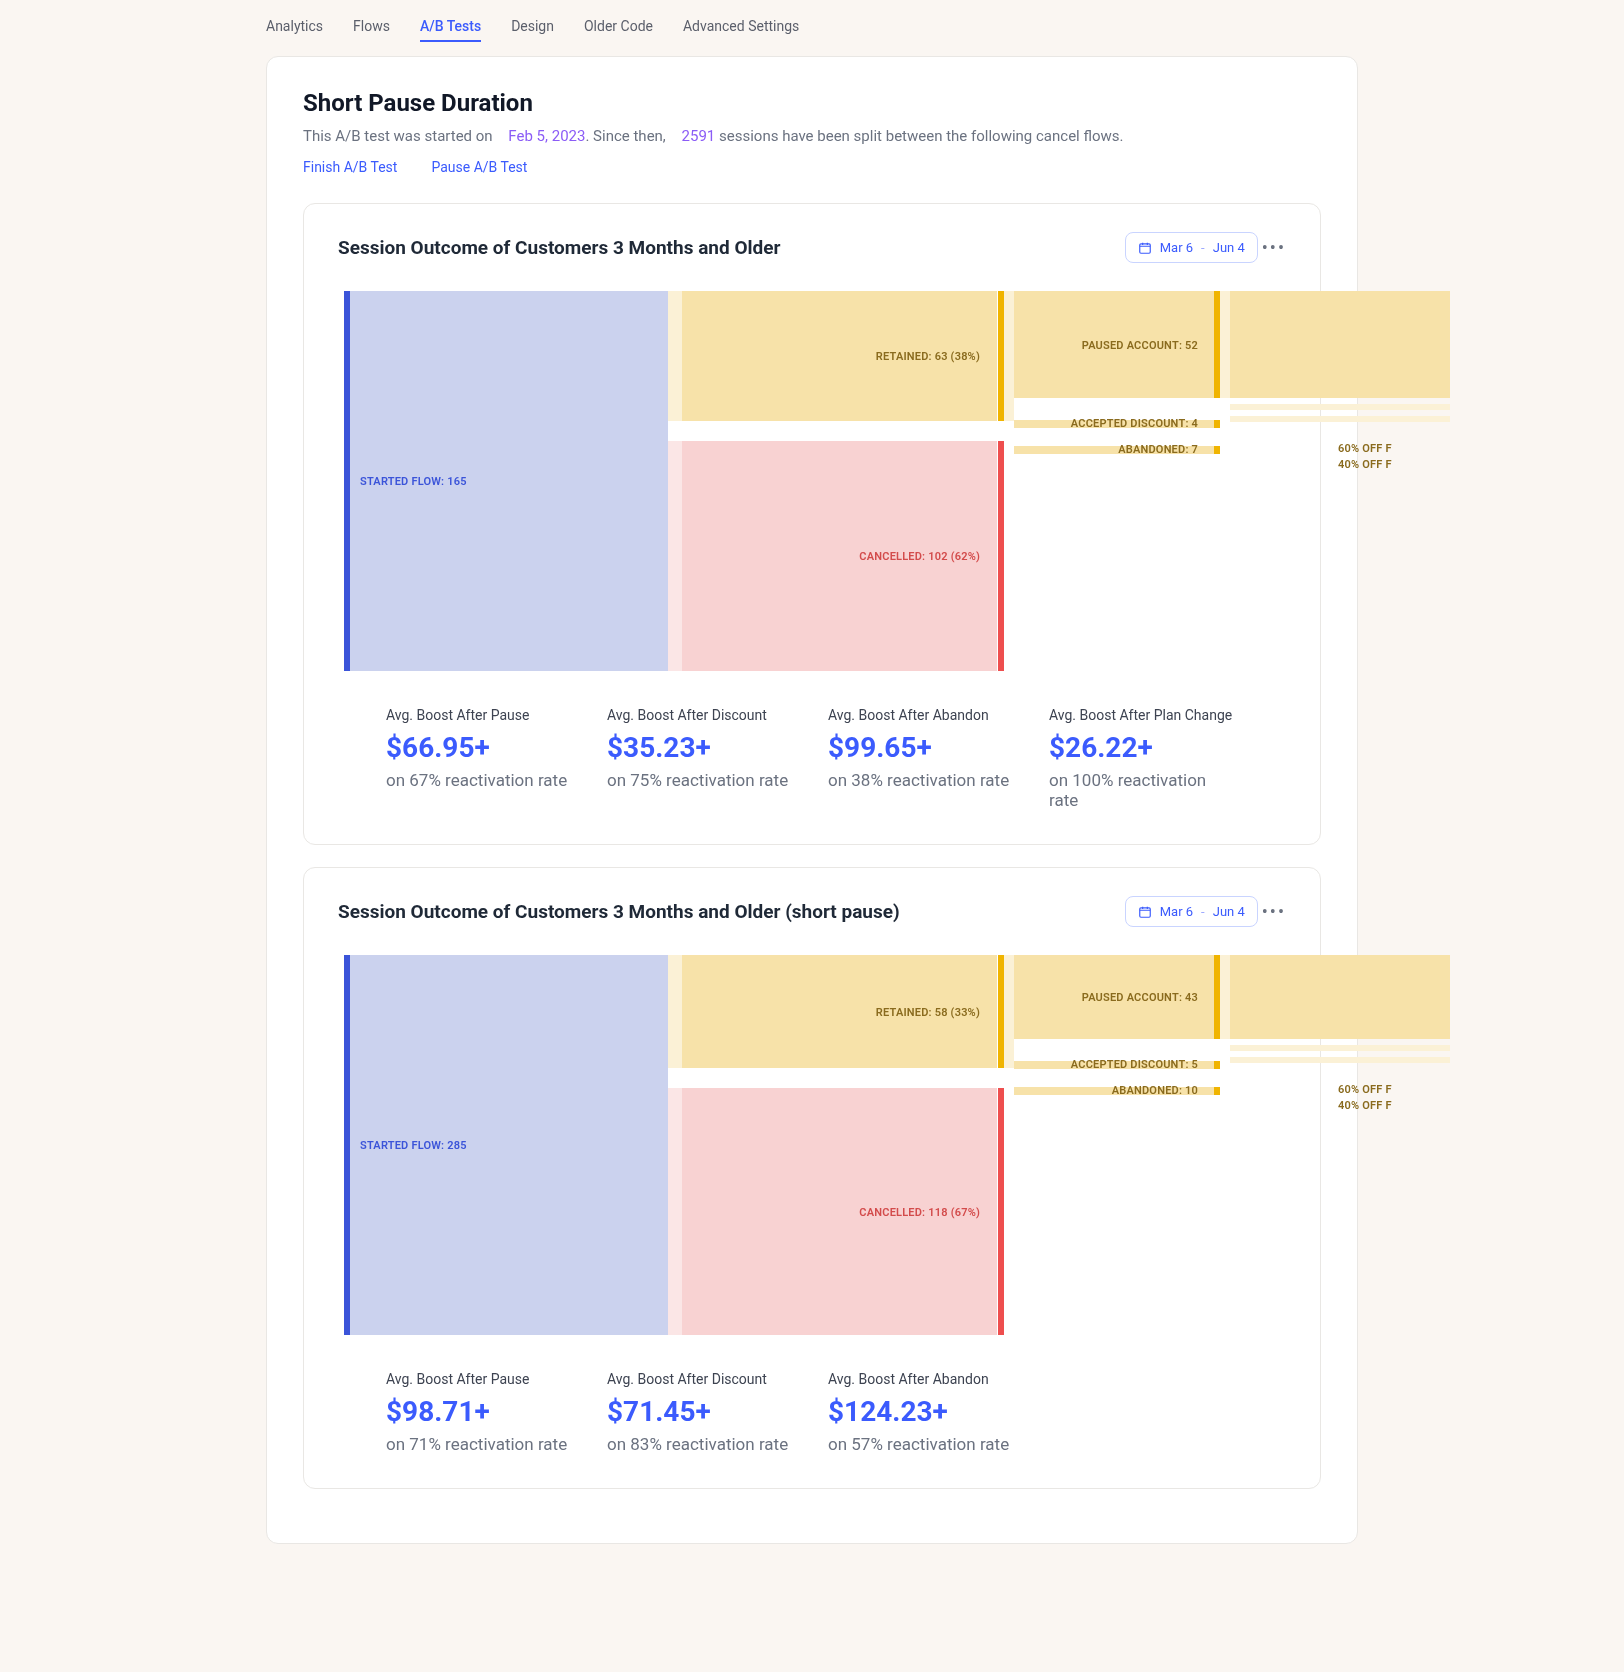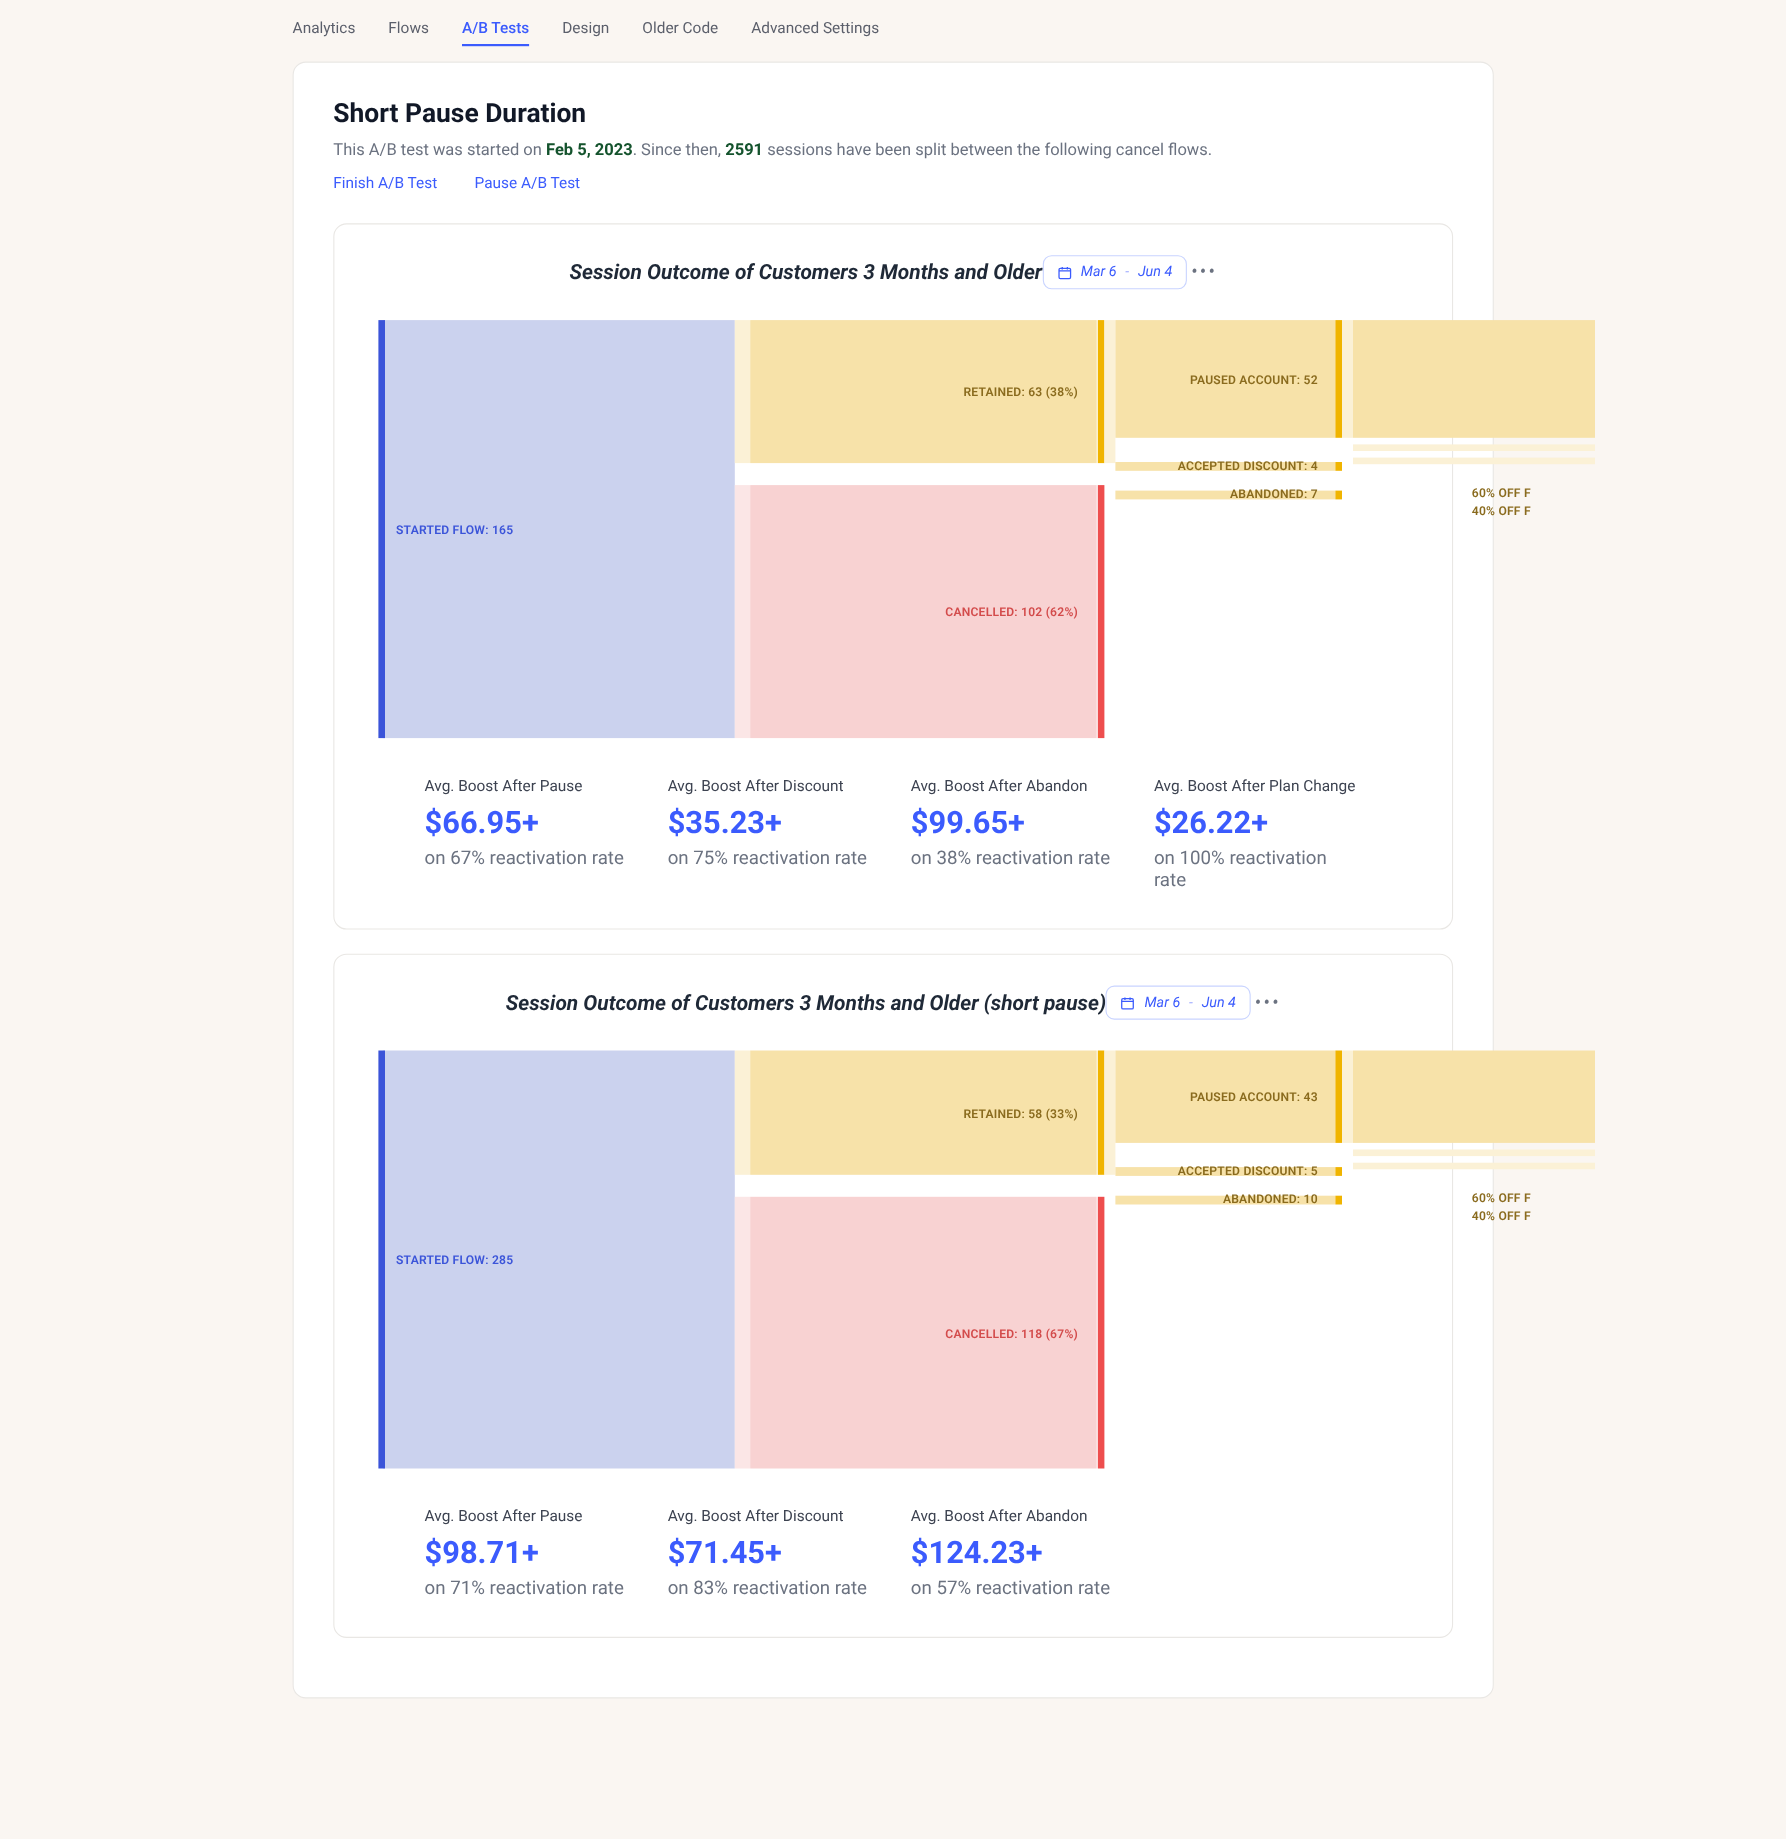--- a/index.html
+++ b/index.html
@@ -14,27 +14,27 @@
 
   
   .tabs { display: flex; gap: 30px; padding: 18px 0 14px 0; font-size: 14px; color: #5b5f6b; }
   .tab { cursor: pointer; padding-bottom: 6px; }
   .tab.active { color: #3b5bfd; border-bottom: 2px solid #3b5bfd; font-weight: 500; }
 
   
   .main-card { background: #fff; border: 1px solid #e9e7e4; border-radius: 12px; padding: 32px 36px; }
   .page-title { font-size: 24px; font-weight: 700; color: #111827; margin-bottom: 10px; }
   .page-sub { font-size: 15px; color: #6b7280; margin-bottom: 14px; }
-  .page-sub .strong { color: #14532d; font-weight: 700; }
+  .page-sub .strong { color: #8b5cf6; font-weight: 400; margin-left: 12px; }
   .action-links { display: flex; gap: 34px; margin-bottom: 28px; }
   .action-links a { color: #3b5bfd; text-decoration: none; font-size: 14px; cursor: pointer; }
 
   
   .panel { border: 1px solid #e9e7e4; border-radius: 12px; padding: 28px 34px 34px 34px; margin-bottom: 22px; }
-  .panel-header { display: flex; justify-content: center; align-items: center; margin-bottom: 28px; font-style: italic; }
+  .panel-header { display: flex; justify-content: space-between; align-items: center; margin-bottom: 28px; }
   .panel-title { font-size: 19px; font-weight: 700; color: #1f2937; }
   .panel-actions { display: flex; align-items: center; gap: 4px; }
   .date-pill { display: inline-flex; align-items: center; gap: 8px; border: 1px solid #c9d4ff; color: #3b5bfd; border-radius: 8px; padding: 7px 12px; font-size: 13px; cursor: pointer; }
   .date-pill .dash { color: #9aa7ff; }
   .more { color: #6b7280; cursor: pointer; font-size: 18px; line-height: 1; letter-spacing: 2px; }
 
   
   .sankey { position: relative; height: 380px; margin-bottom: 36px; }
   .bar { position: absolute; }
   .slab { position: absolute; }

